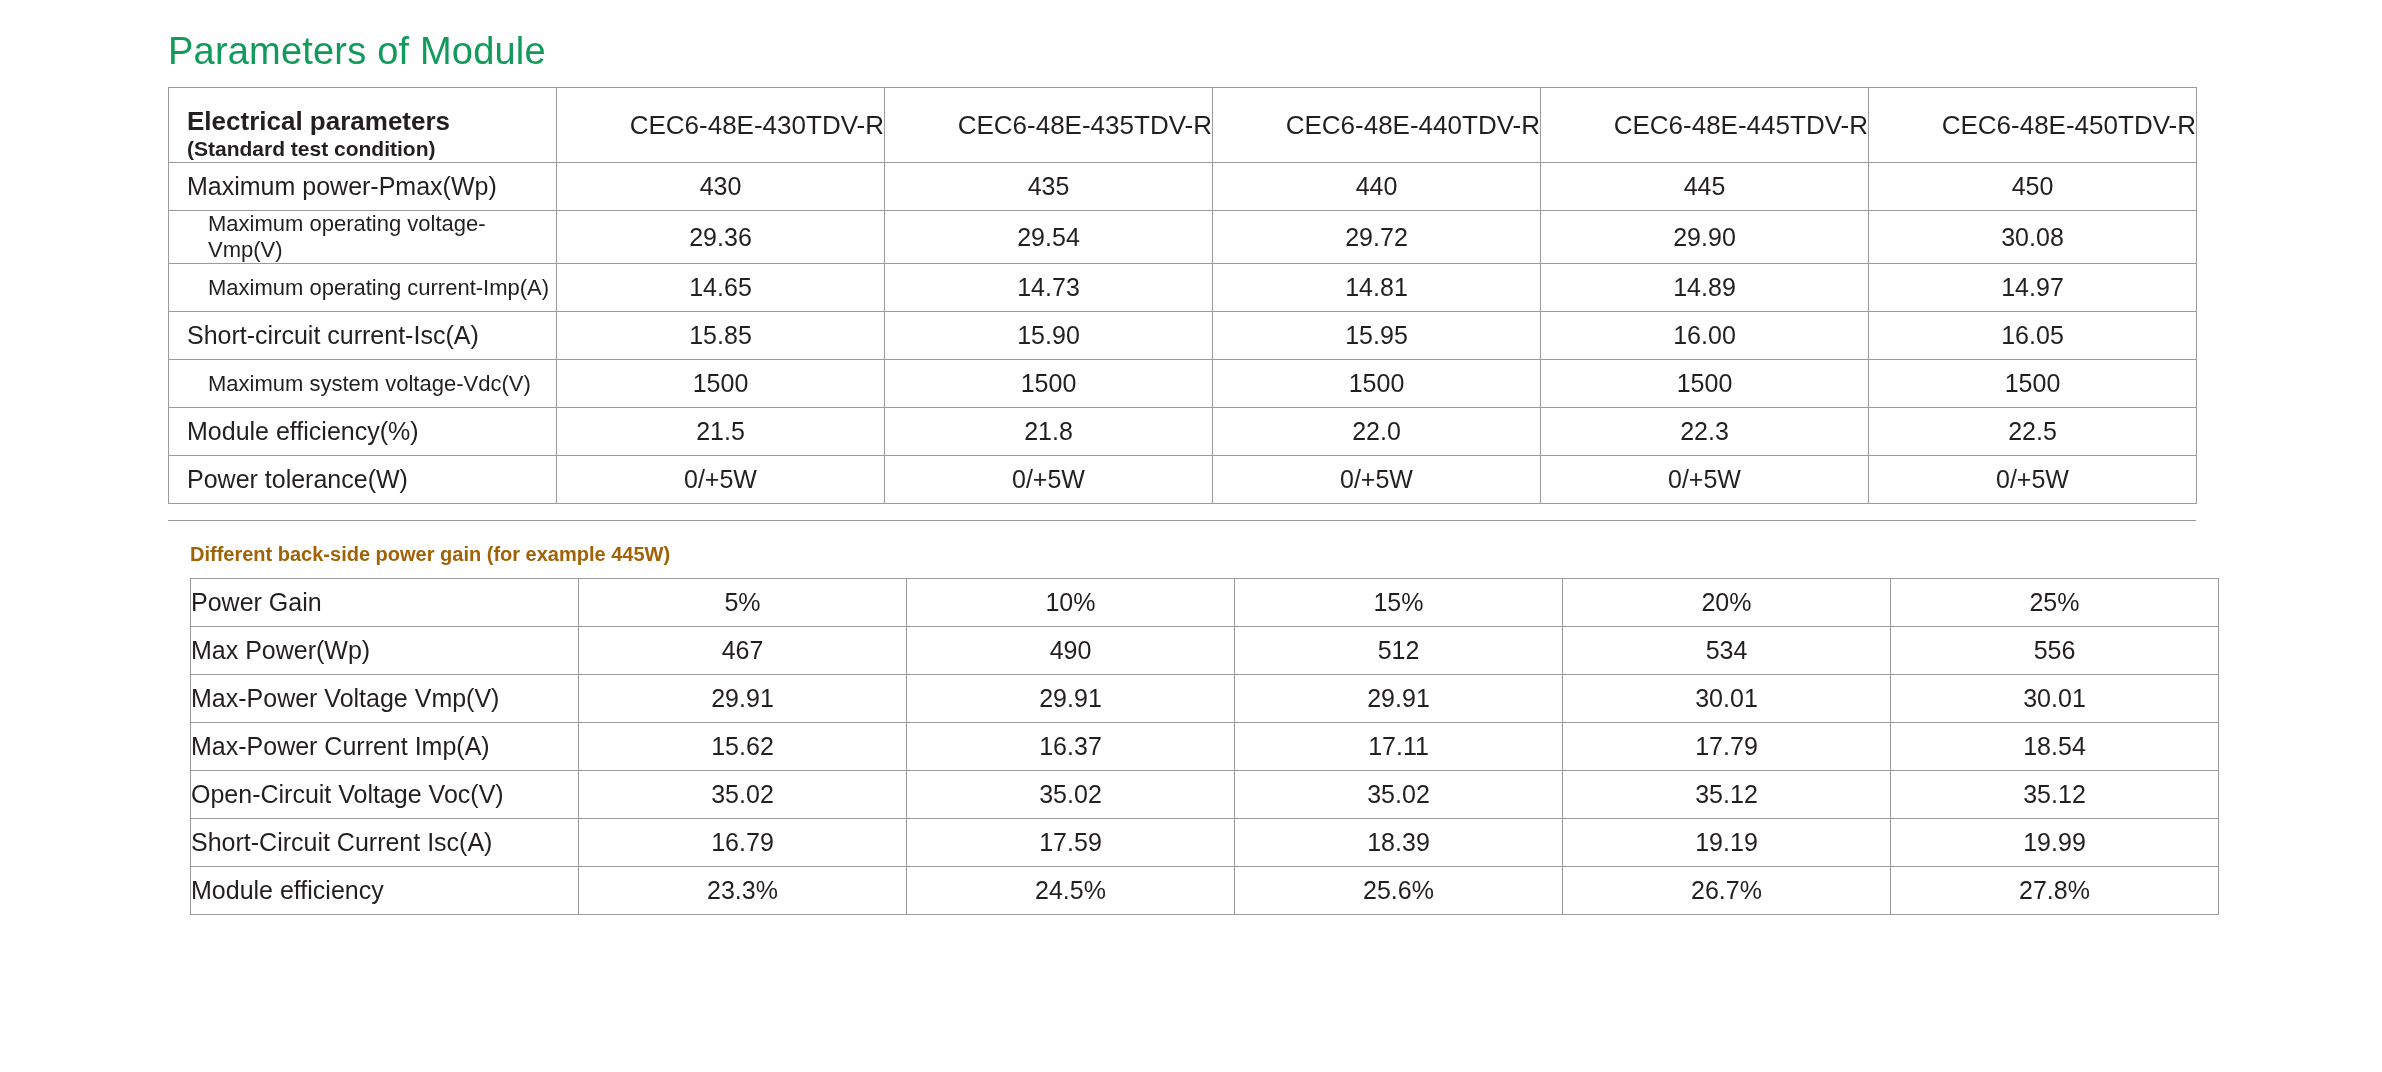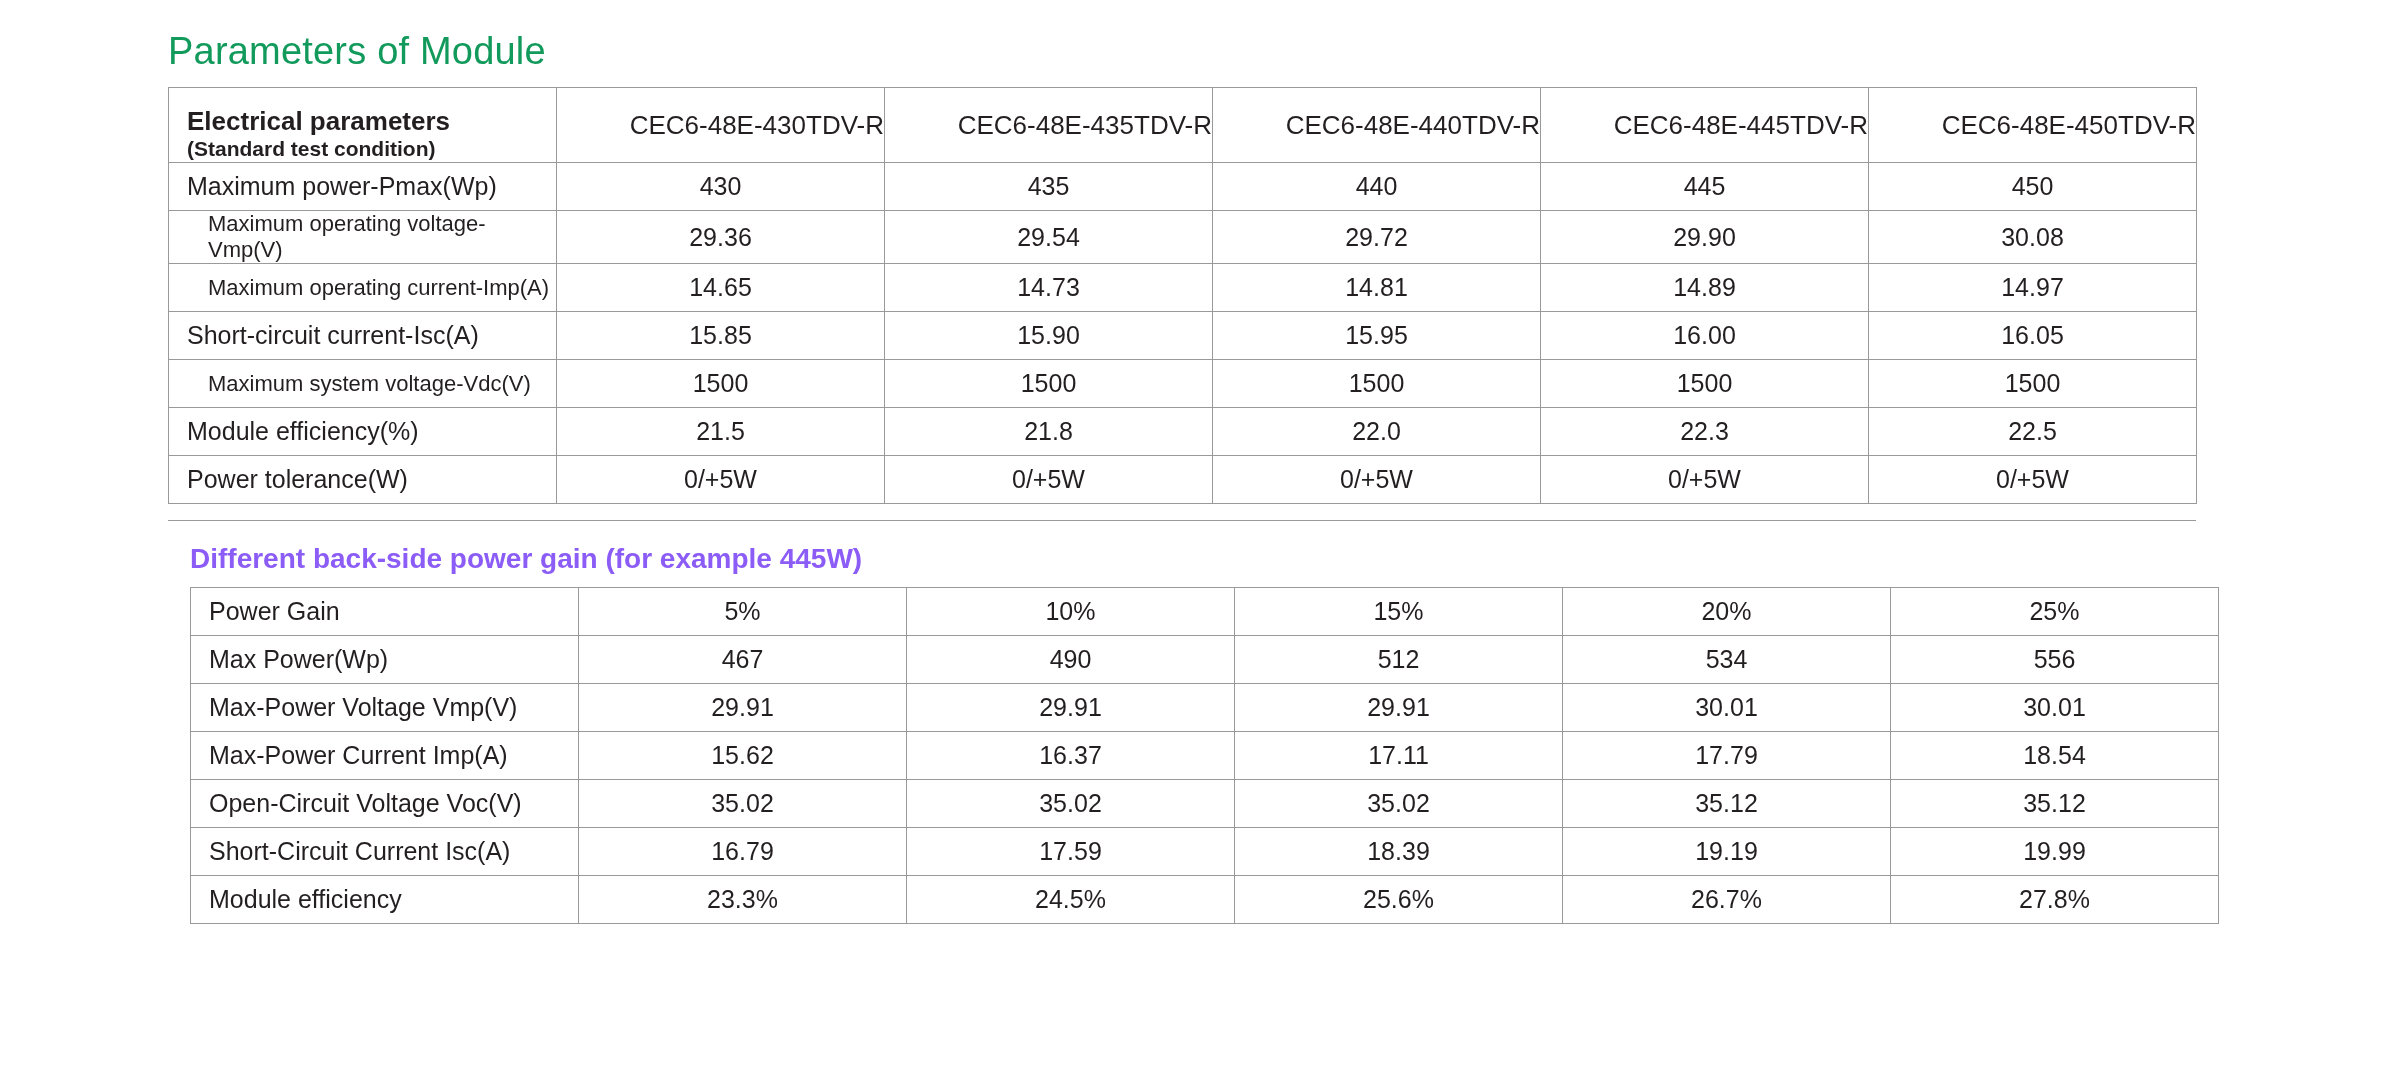--- a/index.html
+++ b/index.html
@@ -98,35 +98,34 @@
 
   .spacer-rule {
     margin-left: 168px;
     width: 2028px;
     height: 1px;
     background: #9a9a9a;
     margin-top: 16px;
   }
   .subsection-title {
     margin: 22px 0 12px 190px;
-    font-size: 28px;
+    font-size: 20px;
     font-weight: 700;
-    color: #8b5cf6;
+    color: #a16207;
   }
   .table-wrap.gain-wrap {
     margin-left: 190px;
     width: 2006px;
   }
   table.gain td {
     height: 47px;
     font-size: 25px;
   }
   table.gain td.label {
     text-align: left;
-    padding-left: 18px;
   }
   table.gain tr:first-child td {
     border-top: 1px solid #9a9a9a;
   }
 </style>
 </head>
 <body>
 
 <div class="page">
 

